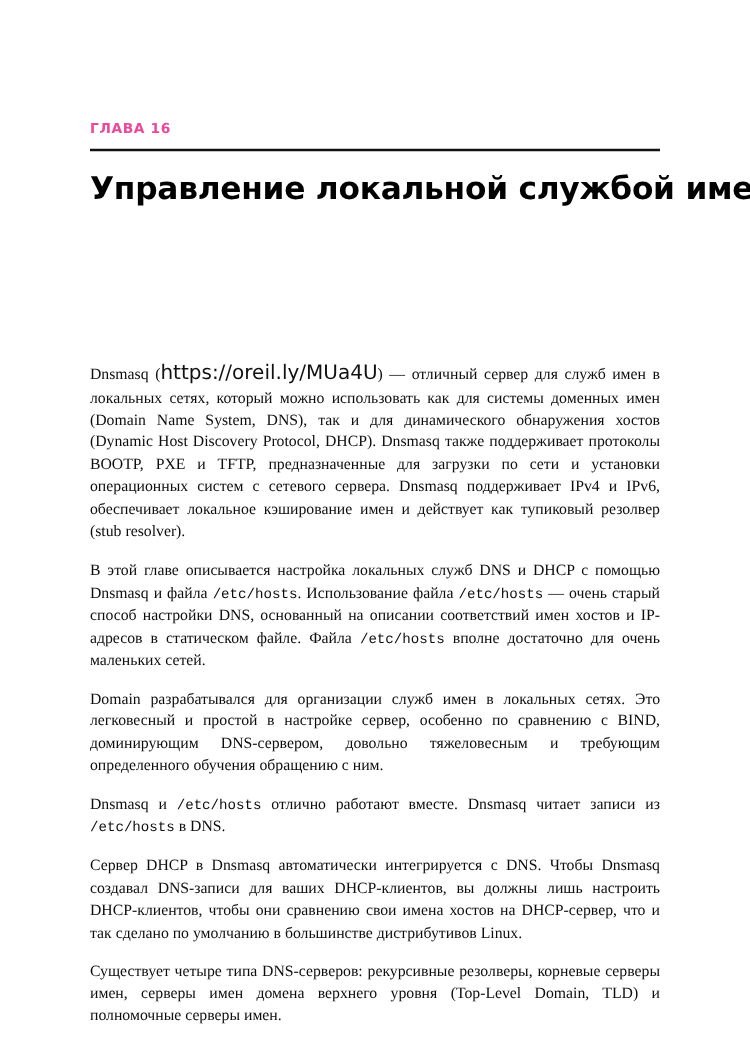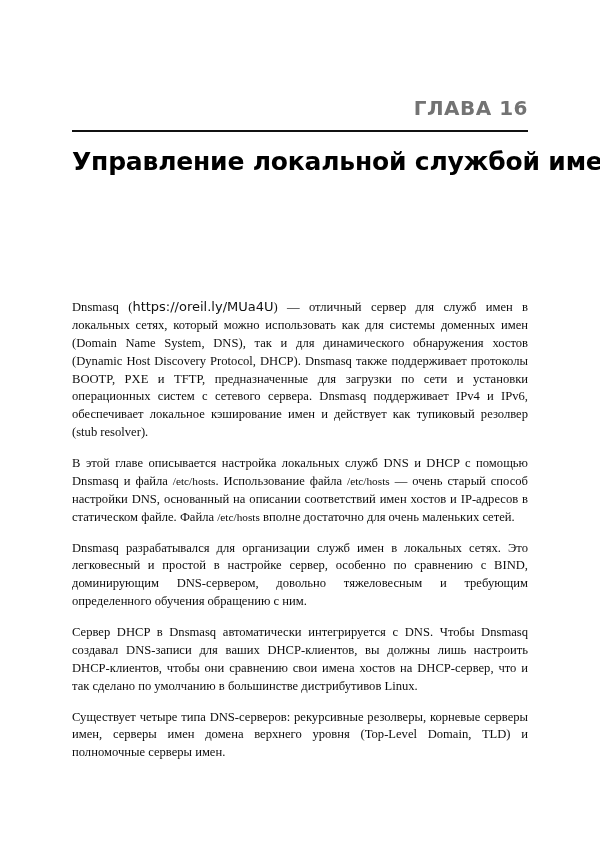--- a/index.html
+++ b/index.html
@@ -21,26 +21,25 @@
     box-sizing: border-box;
     padding: 0;
     position: relative;
   }
   .chapter-header {
     margin: 0;
     padding: 0 72px 0 72px;
     padding-top: 96px;
   }
   .chapter-number {
-    text-align: right;
     font-family: "DejaVu Sans", sans-serif;
     font-weight: bold;
-    font-size: 20px;
+    font-size: 11px;
     letter-spacing: 0.5px;
-    color: #737373;
+    color: #ec4899;
     margin: 0 0 10px 0;
   }
   .rule {
     border: 0;
     border-top: 2.2px solid #111111;
     margin: 0 0 14px 0;
   }
   .chapter-title {
     font-family: "DejaVu Sans", sans-serif;
     font-weight: bold;
@@ -66,44 +65,45 @@
     text-justify: inter-word;
     margin: 0 0 13px 0;
     hyphens: auto;
     -webkit-hyphens: auto;
     color: #0d0d0d;
   }
   p.para:last-child {
     margin-bottom: 0;
   }
   .mono {
-    font-family: Liberation Serif, serif;
+    font-family: Liberation Mono, monospace;
     font-size: 11.3px;
   }
   .link {
     font-family: "DejaVu Sans", sans-serif;
-    font-size: 13px;
+    font-size: 16px;
     color: #111111;
     text-decoration: none;
   }
 </style>
 </head>
 <body>
 
 <div class="page">
 
   <div class="chapter-header">
     <div class="chapter-number">ГЛАВА 16</div>
     <hr class="rule">
     <h1 class="chapter-title">
       <span class="line">Управление локальной службой имен</span>
     </h1>
   </div>
 
   <div class="body-block">
     <p class="para" id="para-0"><span>Dnsmasq (</span><a class="link" href="#">https://oreil.ly/MUa4U</a><span>) — отличный сервер для служб имен в локальных сетях, который можно использовать как для системы доменных имен (Domain Name System, DNS), так и для динамического обнаружения хостов (Dynamic Host Discovery Protocol, DHCP). Dnsmasq также поддерживает протоколы BOOTP, PXE и TFTP, предназначенные для загрузки по сети и установки операционных систем с сетевого сервера. Dnsmasq поддерживает IPv4 и IPv6, обеспечивает локальное кэширование имен и действует как тупиковый резолвер (stub resolver).</span></p>
     <p class="para" id="para-1"><span>В этой главе описывается настройка локальных служб DNS и DHCP с помощью Dnsmasq и файла </span><code class="mono">/etc/hosts</code><span>. Использование файла </span><code class="mono">/etc/hosts</code><span> — очень старый способ настройки DNS, основанный на описании соответствий имен хостов и IP-адресов в статическом файле. Файла </span><code class="mono">/etc/hosts</code><span> вполне достаточно для очень маленьких сетей.</span></p>
-    <p class="para" id="para-2"><span>Dnsmasq разрабатывался для организации служб имен в локальных сетях. Это легковесный и простой в настройке сервер, особенно по сравнению с BIND, доминирующим DNS-сервером, довольно тяжеловесным и требующим определенного обучения обращению с ним.</span></p>
+    <p class="para" id="para-2"><span>Domain разрабатывался для организации служб имен в локальных сетях. Это легковесный и простой в настройке сервер, особенно по сравнению с BIND, доминирующим DNS-сервером, довольно тяжеловесным и требующим определенного обучения обращению с ним.</span></p>
+    <p class="para" id="para-3"><span>Dnsmasq и </span><code class="mono">/etc/hosts</code><span> отлично работают вместе. Dnsmasq читает записи из </span><code class="mono">/etc/hosts</code><span> в DNS.</span></p>
     <p class="para" id="para-4"><span>Сервер DHCP в Dnsmasq автоматически интегрируется с DNS. Чтобы Dnsmasq создавал DNS-записи для ваших DHCP-клиентов, вы должны лишь настроить DHCP-клиентов, чтобы они сравнению свои имена хостов на DHCP-сервер, что и так сделано по умолчанию в большинстве дистрибутивов Linux.</span></p>
     <p class="para" id="para-5"><span>Существует четыре типа DNS-серверов: рекурсивные резолверы, корневые серверы имен, серверы имен домена верхнего уровня (Top-Level Domain, TLD) и полномочные серверы имен.</span></p>
   </div>
 
 </div>
 
 </body></html>

